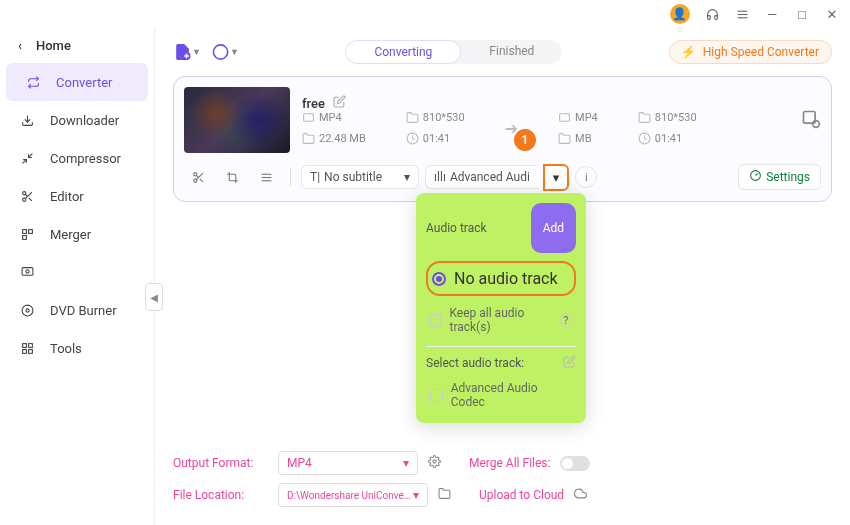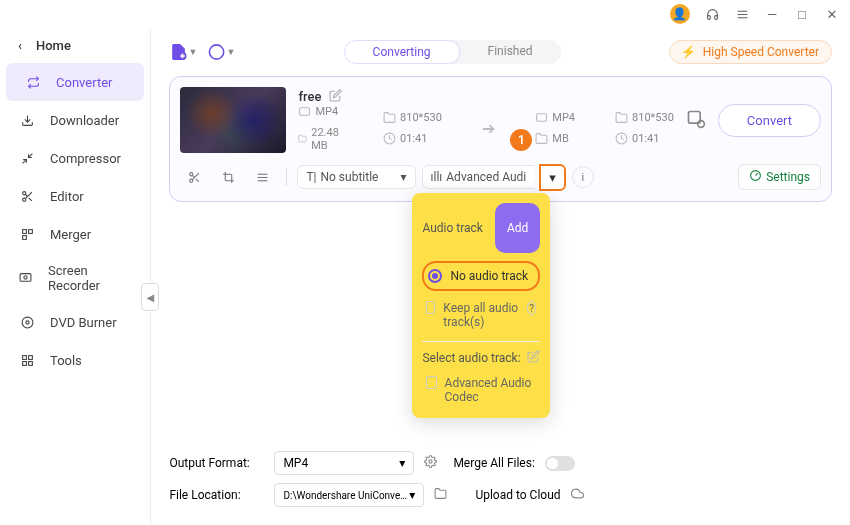--- a/index.html
+++ b/index.html
@@ -34,31 +34,31 @@
 .arrowbox{color:#bbb;font-size:16px}
 .convert-btn{padding:8px 28px;border:1px solid #d5cbf5;border-radius:18px;color:#6e4ee6;background:#fff;font-size:13px;cursor:pointer}
 .tools-row{display:flex;align-items:center;gap:6px;margin-top:10px;position:relative}
 .tbtn{width:28px;height:28px;display:flex;align-items:center;justify-content:center;color:#777;border-radius:4px}
 .sep{width:1px;height:18px;background:#ddd;margin:0 4px}
 .dropdown{display:flex;align-items:center;gap:4px;border:1px solid #e5e5e5;border-radius:6px;padding:4px 8px;font-size:12px;color:#555;background:#fff}
 .dd-audio{border-right:none;border-radius:6px 0 0 6px}
 .dd-caret{border:2px solid #f27a1a;border-radius:0 6px 6px 0;padding:4px 8px;background:#fff;margin-left:-1px}
 .settings-btn{display:flex;align-items:center;gap:4px;border:1px solid #e5e5e5;border-radius:6px;padding:4px 10px;font-size:12px;color:#15803d;background:#fff;margin-left:auto}
 .balloon{position:absolute;width:22px;height:22px;border-radius:50%;background:#f27a1a;color:#fff;display:flex;align-items:center;justify-content:center;font-size:12px;font-weight:600;z-index:5}
-.popup{position:absolute;top:30px;left:232px;width:138px;background:#fde047;border-radius:8px;box-shadow:0 4px 20px rgba(0,0,0,0.15);padding:10px;z-index:10}
+.popup{position:absolute;top:30px;left:232px;width:170px;background:#bef264;border-radius:8px;box-shadow:0 4px 20px rgba(0,0,0,0.15);padding:10px;z-index:10}
 .popup-head{display:flex;align-items:center;justify-content:space-between;margin-bottom:8px;font-size:12px;color:#555}
 .add-pill{background:#8e6cf0;color:#fff;padding:18px 12px;border-radius:10px;font-size:12px}
-.radio-row{display:flex;align-items:center;gap:8px;padding:6px 4px;font-size:12px;border:2px solid #f27a1a;border-radius:14px;margin-bottom:6px}
+.radio-row{display:flex;align-items:center;gap:8px;padding:6px 4px;font-size:16px;border:2px solid #f27a1a;border-radius:14px;margin-bottom:6px}
 .radio{width:14px;height:14px;border:2px solid #6e4ee6;border-radius:50%;display:flex;align-items:center;justify-content:center}
 .radio.on::after{content:"";width:6px;height:6px;background:#6e4ee6;border-radius:50%}
-.check-row{display:flex;gap:8px;padding:4px;font-size:12px;color:#666}
+.check-row{display:flex;align-items:center;gap:8px;padding:4px;font-size:12px;color:#666}
 .check{width:13px;height:13px;border:1px solid #ccc;border-radius:2px}
 .popup-sep{border:none;border-top:1px solid #eee;margin:8px 0}
 .sel-head{display:flex;align-items:center;justify-content:space-between;font-size:12px;color:#555;margin-bottom:6px}
-.footer{margin-top:auto;padding-top:8px;font-size:12px;color:#000000}
+.footer{margin-top:auto;padding-top:8px;font-size:12px;color:#ec4899}
 .foot-row{display:flex;align-items:center;gap:10px;margin-bottom:8px}
 .foot-label{width:95px}
 .foot-dd{border:1px solid #ddd;border-radius:4px;padding:4px 8px;display:flex;align-items:center;justify-content:space-between;width:140px;background:#fff}
 .start-all{position:absolute;right:18px;bottom:18px;padding:10px 38px;background:#8e6cf0;color:#fff;border:none;border-radius:22px;font-size:15px;cursor:pointer}
 .mico{width:13px;height:13px}
 .toggle{width:30px;height:15px;background:#e0e0e0;border-radius:8px;position:relative}
 .toggle::after{content:"";position:absolute;left:2px;top:2px;width:11px;height:11px;background:#fff;border-radius:50%}
 </style>
 </head>
 <body>
@@ -143,21 +143,20 @@
         </span>
       <span>Merger</span>
     </div>
     <div class="nav-item">
       <span class="nico">
           <svg class="mico" viewBox="0 0 24 24" fill="none" stroke="currentColor" stroke-width="2">
             <rect x="2" y="3" width="20" height="14" rx="2"></rect>
             <circle cx="12" cy="10" r="3"></circle>
           </svg>
         </span>
-      <span>Screen Recorder</span>
     </div>
     <div class="nav-item">
       <span class="nico">
           <svg class="mico" viewBox="0 0 24 24" fill="none" stroke="currentColor" stroke-width="2">
             <circle cx="12" cy="12" r="10"></circle>
             <circle cx="12" cy="12" r="3"></circle>
           </svg>
         </span>
       <span>DVD Burner</span>
     </div>
@@ -271,21 +270,20 @@
                   </svg>
                   <span>01:41</span>
                 </div>
             </div>
           </div>
         </div>
         <div style="color:#888"><svg width="20" height="20" viewBox="0 0 24 24" fill="none" stroke="currentColor" stroke-width="2">
               <rect x="3" y="3" width="14" height="14" rx="2"></rect>
               <circle cx="18" cy="18" r="4"></circle>
             </svg></div>
-        <button class="convert-btn">Convert</button>
       </div>
 
       <div class="tools-row">
         <div class="tbtn">
             <svg class="mico" viewBox="0 0 24 24" fill="none" stroke="currentColor" stroke-width="2">
               <circle cx="6" cy="6" r="3"></circle>
               <circle cx="6" cy="18" r="3"></circle>
               <line x1="20" y1="4" x2="8.12" y2="15.88"></line>
               <line x1="14.47" y1="14.48" x2="20" y2="20"></line>
               <line x1="8.12" y1="8.12" x2="12" y2="12"></line>
@@ -363,21 +361,21 @@
       <div class="foot-row">
         <span class="foot-label">Output Format:</span>
         <div class="foot-dd">
           <span>MP4</span>
           <span>▾</span>
         </div>
         <span style="color:#888"><svg class="mico" viewBox="0 0 24 24" fill="none" stroke="currentColor" stroke-width="2">
               <circle cx="12" cy="12" r="3"></circle>
               <path d="M19.4 15a1.65 1.65 0 00.33 1.82l.06.06a2 2 0 11-2.83 2.83l-.06-.06a1.65 1.65 0 00-1.82-.33 1.65 1.65 0 00-1 1.51V21a2 2 0 11-4 0v-.09a1.65 1.65 0 00-1-1.51 1.65 1.65 0 00-1.82.33l-.06.06a2 2 0 11-2.83-2.83l.06-.06a1.65 1.65 0 00.33-1.82 1.65 1.65 0 00-1.51-1H3a2 2 0 110-4h.09a1.65 1.65 0 001.51-1 1.65 1.65 0 00-.33-1.82l-.06-.06a2 2 0 112.83-2.83l.06.06a1.65 1.65 0 001.82.33h0a1.65 1.65 0 001-1.51V3a2 2 0 114 0v.09a1.65 1.65 0 001 1.51 1.65 1.65 0 001.82-.33l.06-.06a2 2 0 112.83 2.83l-.06.06a1.65 1.65 0 00-.33 1.82v0a1.65 1.65 0 001.51 1H21a2 2 0 110 4h-.09a1.65 1.65 0 00-1.51 1z"></path>
             </svg></span>
-        <span style="margin-left:6px">Merge All Files:</span>
+        <span style="margin-left:18px">Merge All Files:</span>
         <div class="toggle"></div>
       </div>
       <div class="foot-row">
         <span class="foot-label">File Location:</span>
         <div class="foot-dd" style="width:150px">
           <span style="white-space:nowrap;overflow:hidden;text-overflow:ellipsis;font-size:10px">D:\Wondershare UniConverter 1</span>
           <span>▾</span>
         </div>
         <span style="color:#888"><svg class="mico" viewBox="0 0 24 24" fill="none" stroke="currentColor" stroke-width="2">
               <path d="M22 19a2 2 0 01-2 2H4a2 2 0 01-2-2V5a2 2 0 012-2h5l2 3h9a2 2 0 012 2z"></path>

